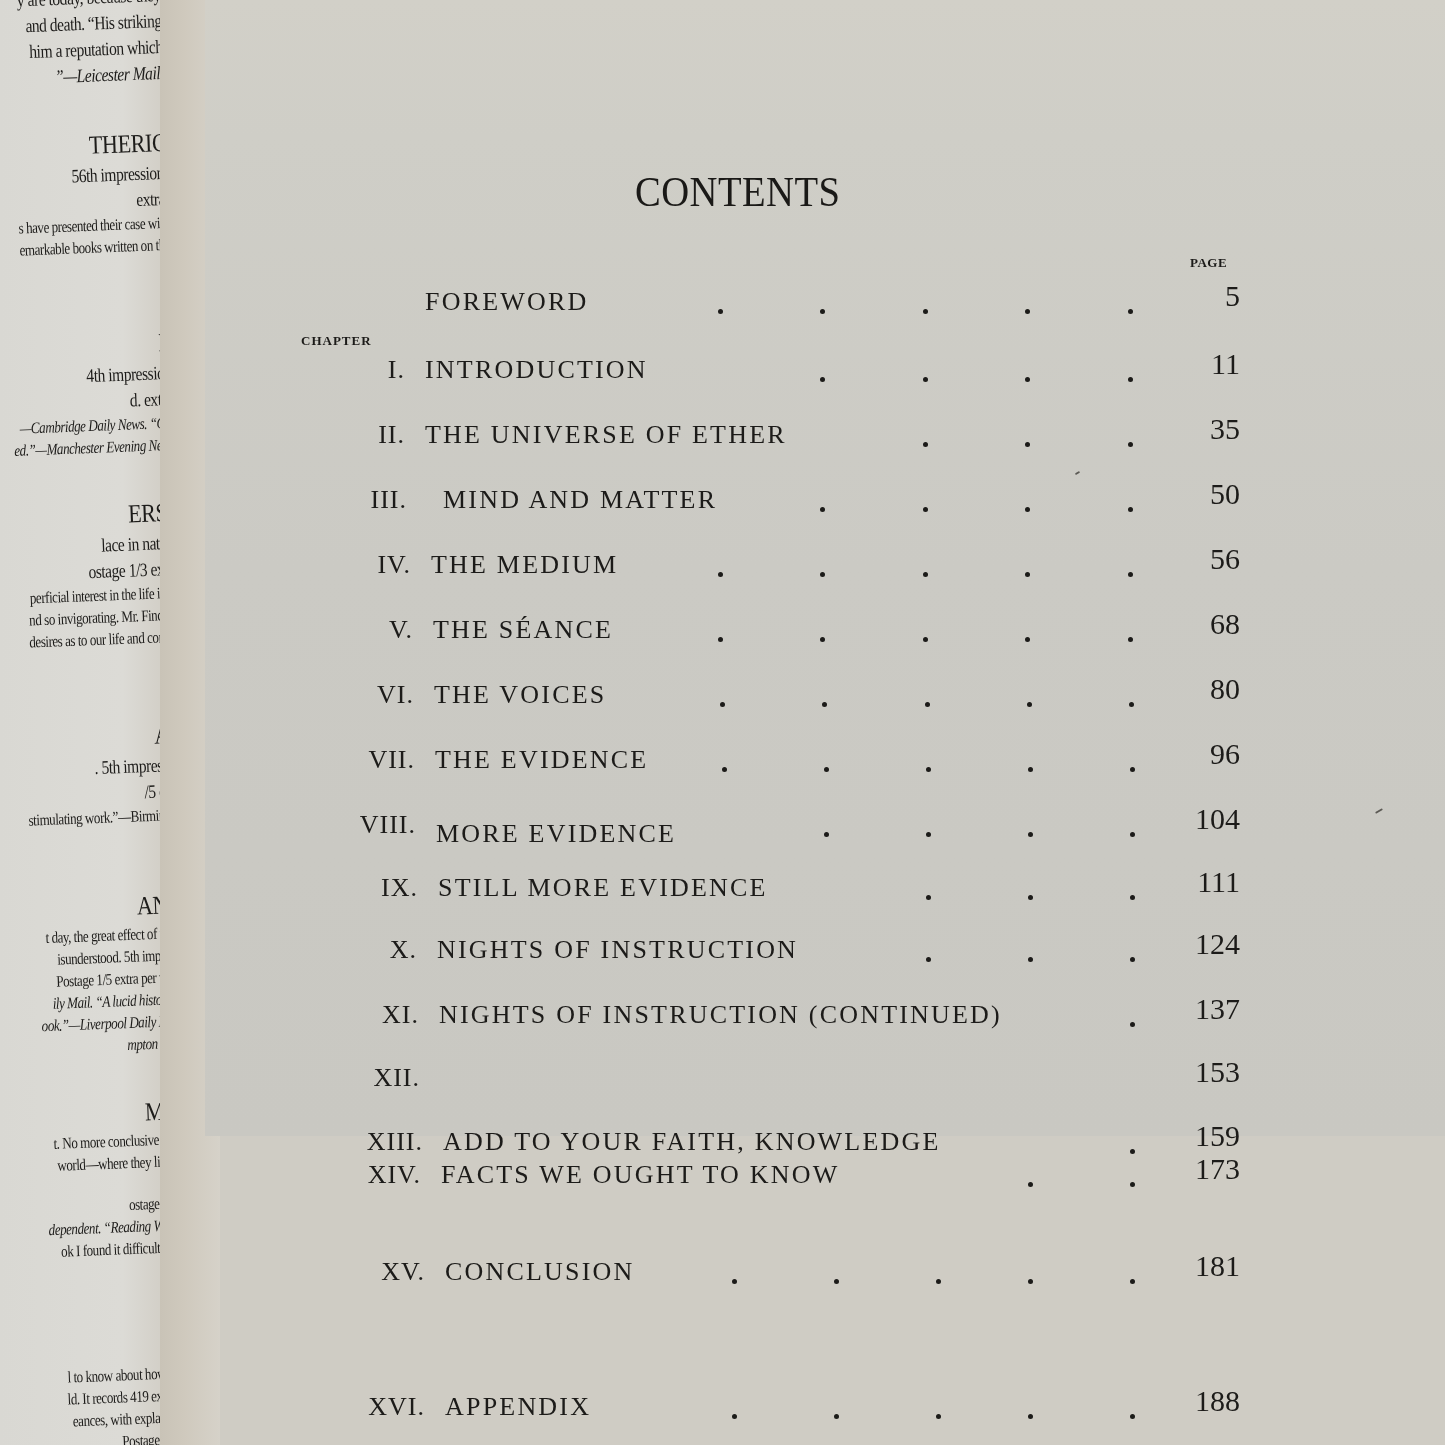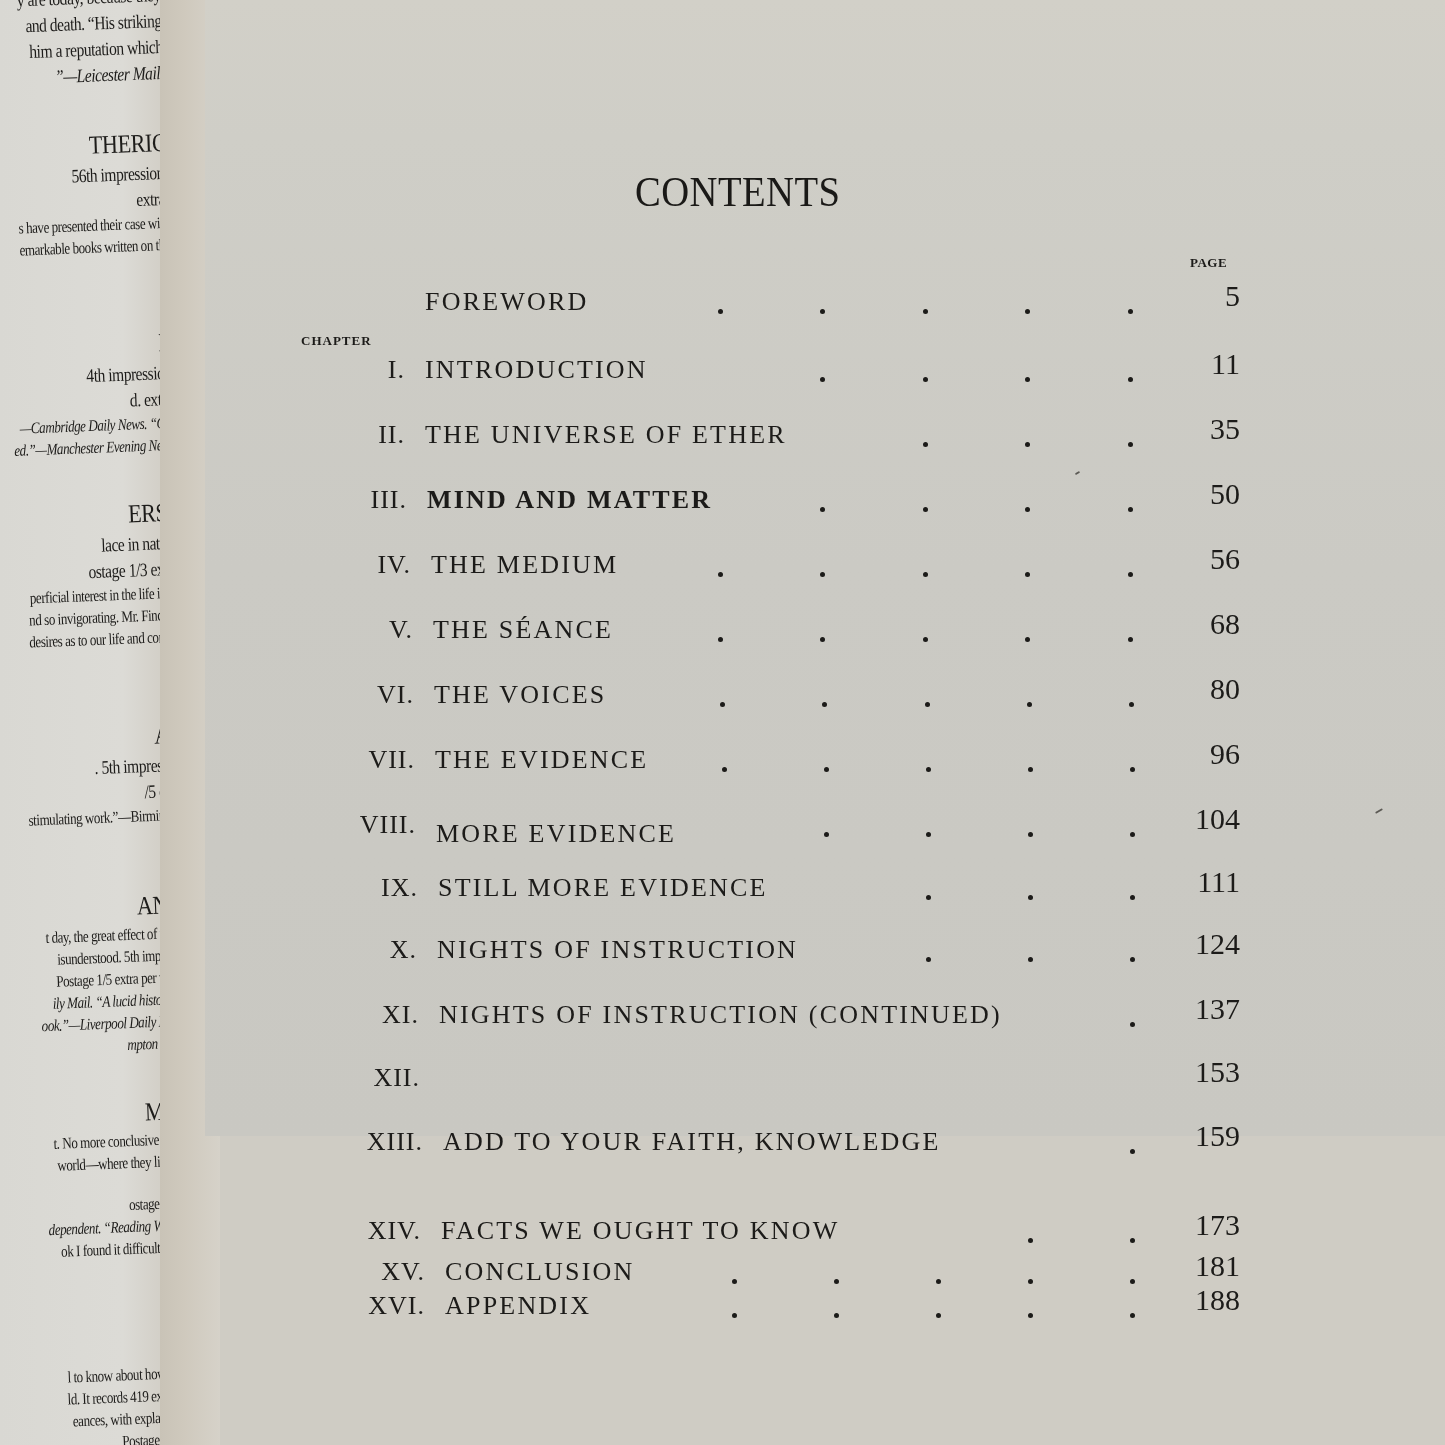--- a/index.html
+++ b/index.html
@@ -178,21 +178,21 @@
         <div class="toc-title" style="left: 220px;">THE UNIVERSE OF ETHER</div>
         <div class="toc-dots">
           <span class="dot" style="left: 718px;"></span>
           <span class="dot" style="left: 820px;"></span>
           <span class="dot" style="left: 923px;"></span>
         </div>
         <div class="toc-page">35</div>
       </div>
       <div class="toc-row" style="top: 485px;">
         <div class="toc-num" style="left: 0px; width: 202px;">III.</div>
-        <div class="toc-title" style="left: 222px; font-weight: bold;">MIND AND MATTER</div>
+        <div class="toc-title" style="left: 238px;">MIND AND MATTER</div>
         <div class="toc-dots">
           <span class="dot" style="left: 615px;"></span>
           <span class="dot" style="left: 718px;"></span>
           <span class="dot" style="left: 820px;"></span>
           <span class="dot" style="left: 923px;"></span>
         </div>
         <div class="toc-page">50</div>
       </div>
       <div class="toc-row" style="top: 550px;">
         <div class="toc-num" style="left: 0px; width: 206px;">IV.</div>
@@ -287,42 +287,42 @@
         <div class="toc-page">153</div>
       </div>
       <div class="toc-row" style="top: 1127px;">
         <div class="toc-num" style="left: 0px; width: 218px;">XIII.</div>
         <div class="toc-title" style="left: 238px;">ADD TO YOUR FAITH, KNOWLEDGE</div>
         <div class="toc-dots">
           <span class="dot" style="left: 925px;"></span>
         </div>
         <div class="toc-page">159</div>
       </div>
-      <div class="toc-row" style="top: 1216px;">
+      <div class="toc-row" style="top: 1160px;">
         <div class="toc-num" style="left: 0px; width: 216px;">XIV.</div>
         <div class="toc-title" style="left: 236px;">FACTS WE OUGHT TO KNOW</div>
         <div class="toc-dots">
           <span class="dot" style="left: 823px;"></span>
           <span class="dot" style="left: 925px;"></span>
         </div>
         <div class="toc-page">173</div>
       </div>
       <div class="toc-row" style="top: 1257px;">
         <div class="toc-num" style="left: 0px; width: 220px;">XV.</div>
         <div class="toc-title" style="left: 240px;">CONCLUSION</div>
         <div class="toc-dots">
           <span class="dot" style="left: 527px;"></span>
           <span class="dot" style="left: 629px;"></span>
           <span class="dot" style="left: 731px;"></span>
           <span class="dot" style="left: 823px;"></span>
           <span class="dot" style="left: 925px;"></span>
         </div>
         <div class="toc-page">181</div>
       </div>
-      <div class="toc-row" style="top: 1291px;">
+      <div class="toc-row" style="top: 1392px;">
         <div class="toc-num" style="left: 0px; width: 220px;">XVI.</div>
         <div class="toc-title" style="left: 240px;">APPENDIX</div>
         <div class="toc-dots">
           <span class="dot" style="left: 527px;"></span>
           <span class="dot" style="left: 629px;"></span>
           <span class="dot" style="left: 731px;"></span>
           <span class="dot" style="left: 823px;"></span>
           <span class="dot" style="left: 925px;"></span>
         </div>
         <div class="toc-page">188</div>

